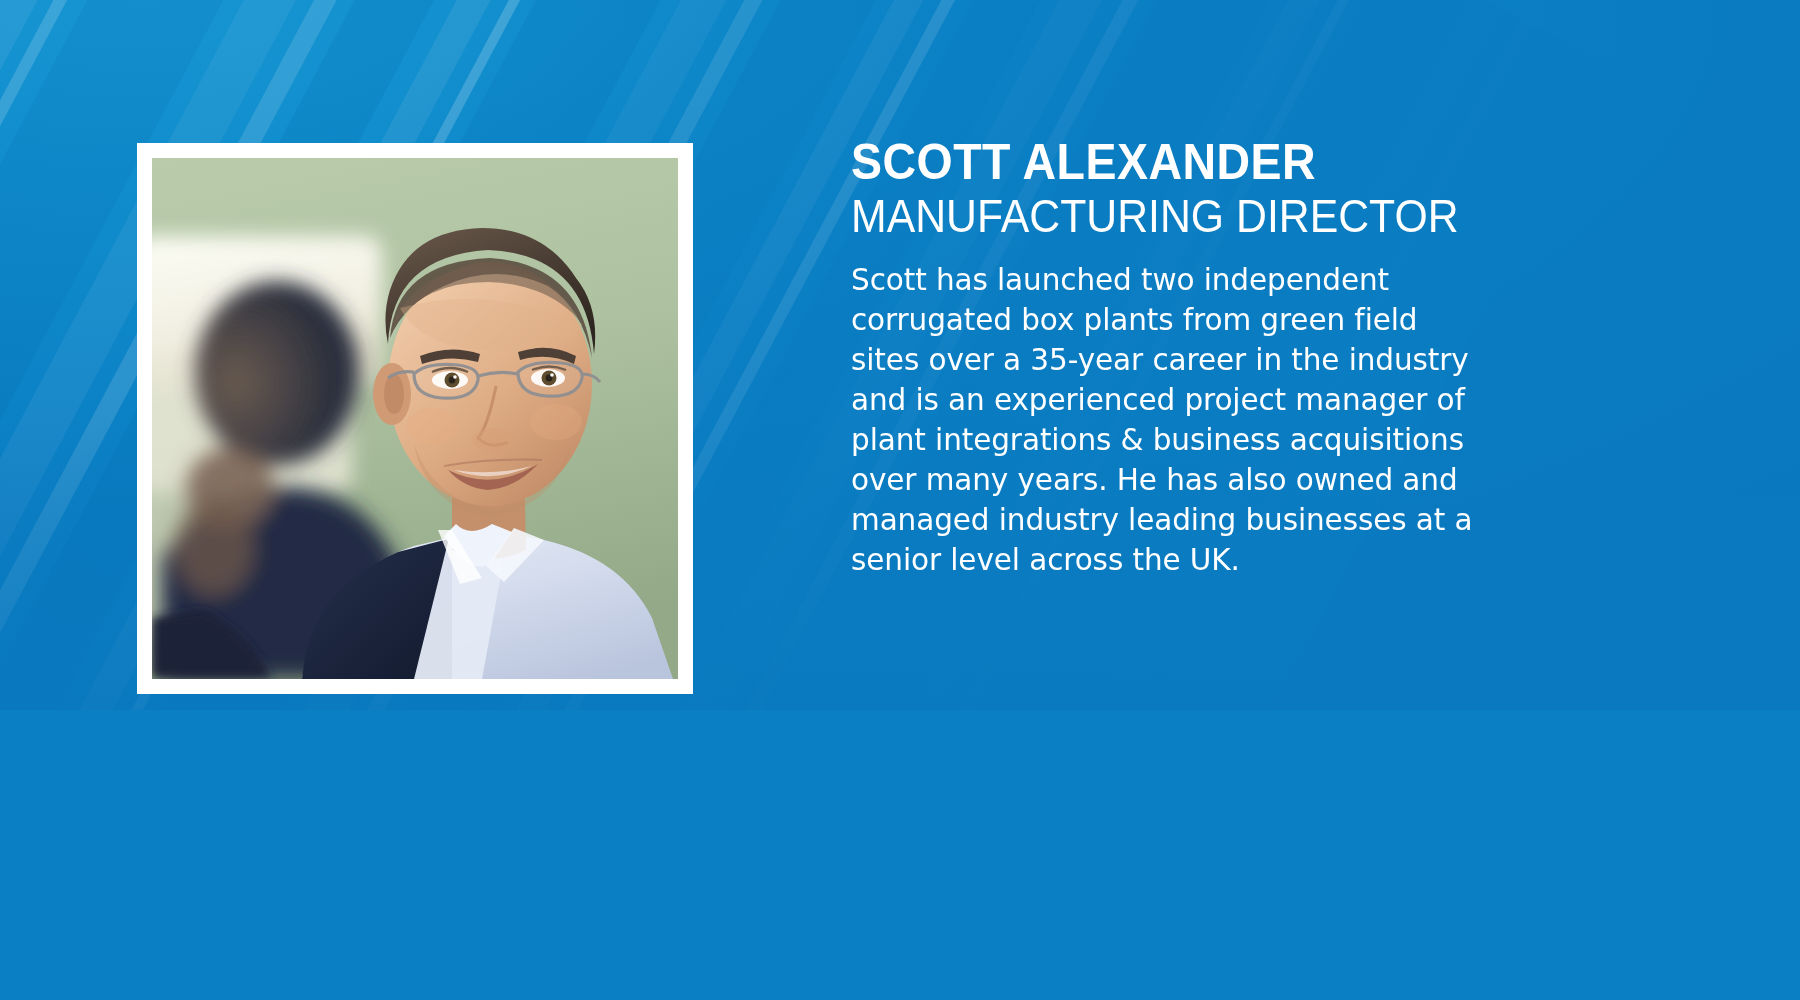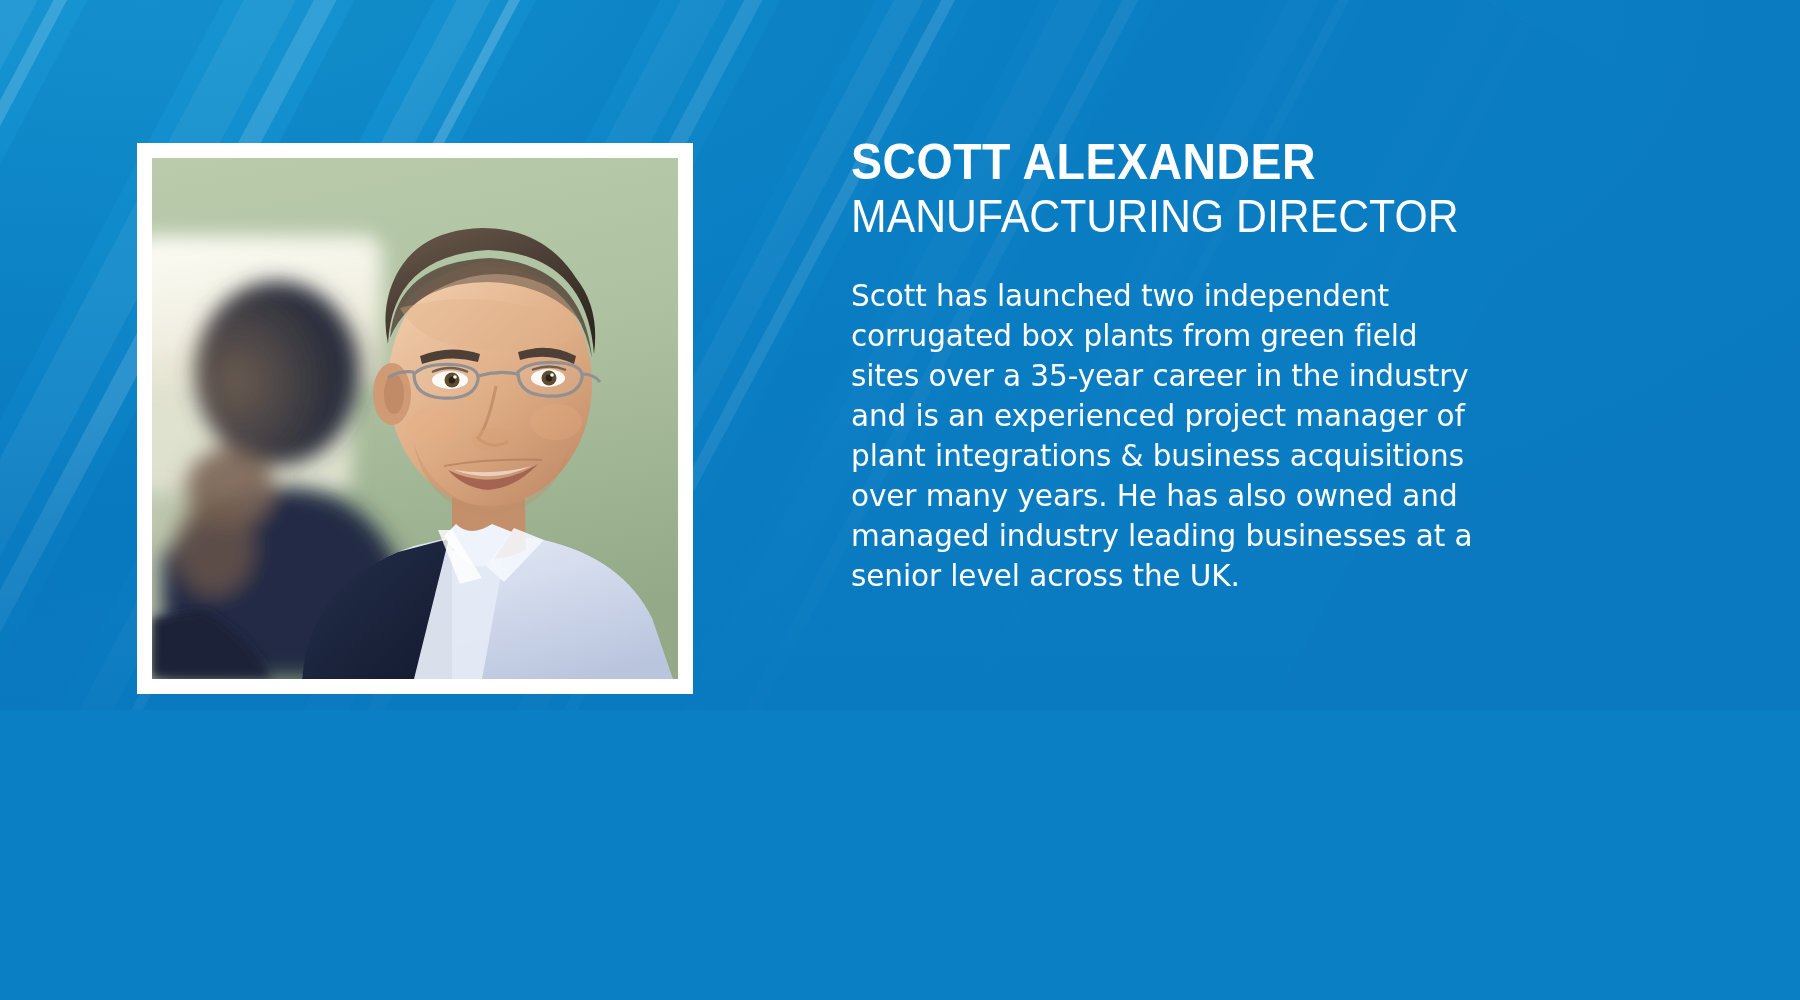--- a/index.html
+++ b/index.html
@@ -68,21 +68,21 @@
     font-weight:400;
     font-size:46px;
     line-height:1.05;
     color:#ffffff;
     transform:scaleX(.93);
     transform-origin:left center;
     margin:0;
     white-space:nowrap;
   }
   .bio{
-    margin-top:36px;
+    margin-top:20px;
     font-family:"DejaVu Sans",sans-serif;
     font-weight:400;
     font-size:29.5px;
     line-height:40px;
     color:#ffffff;
     width:640px;
     letter-spacing:-0.1px;
   }
 </style>
 </head>

